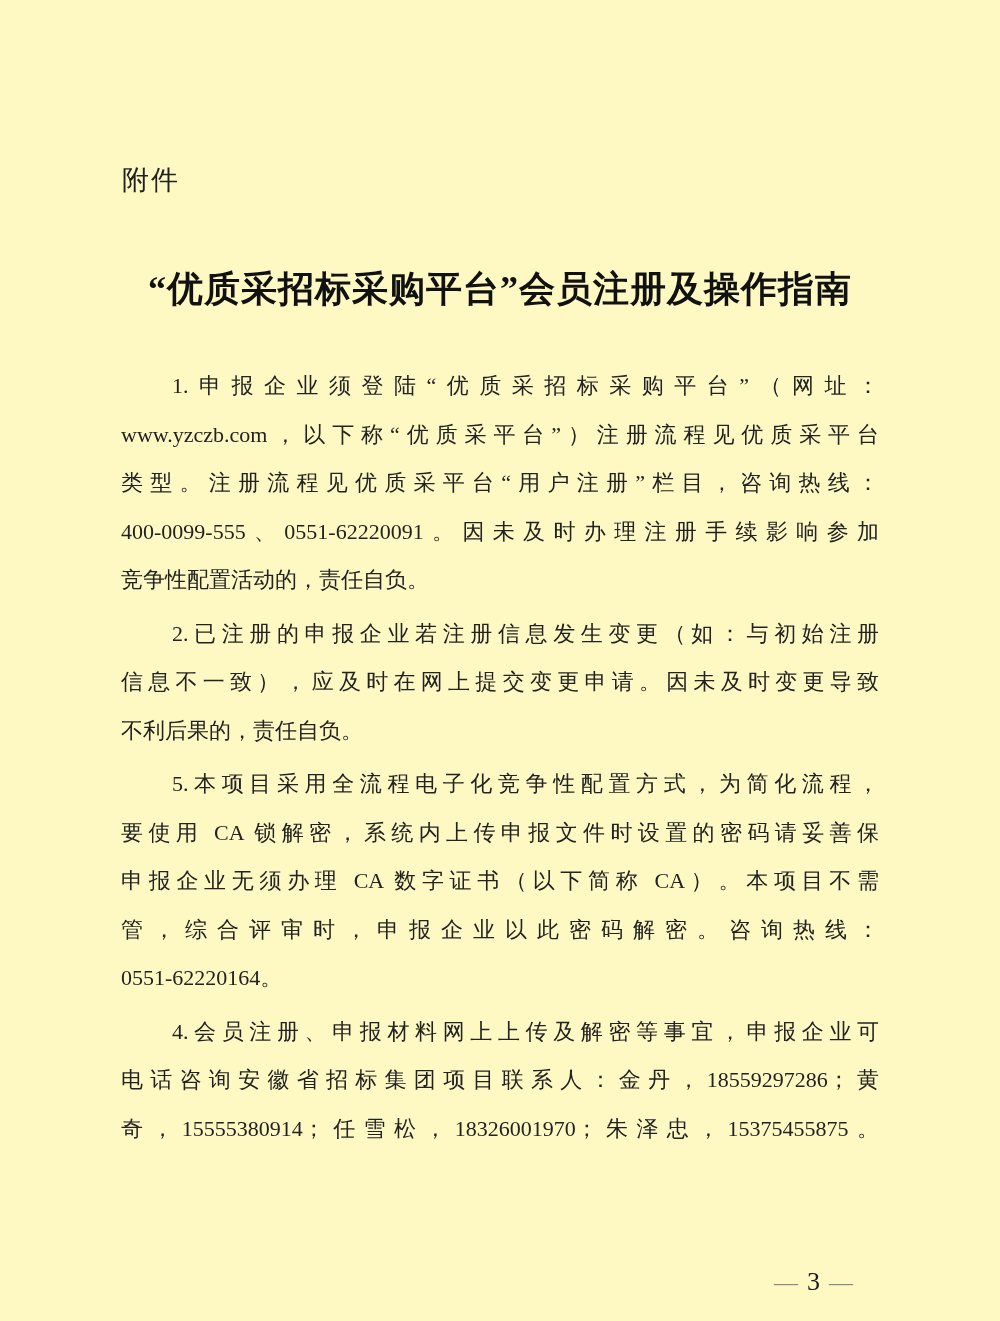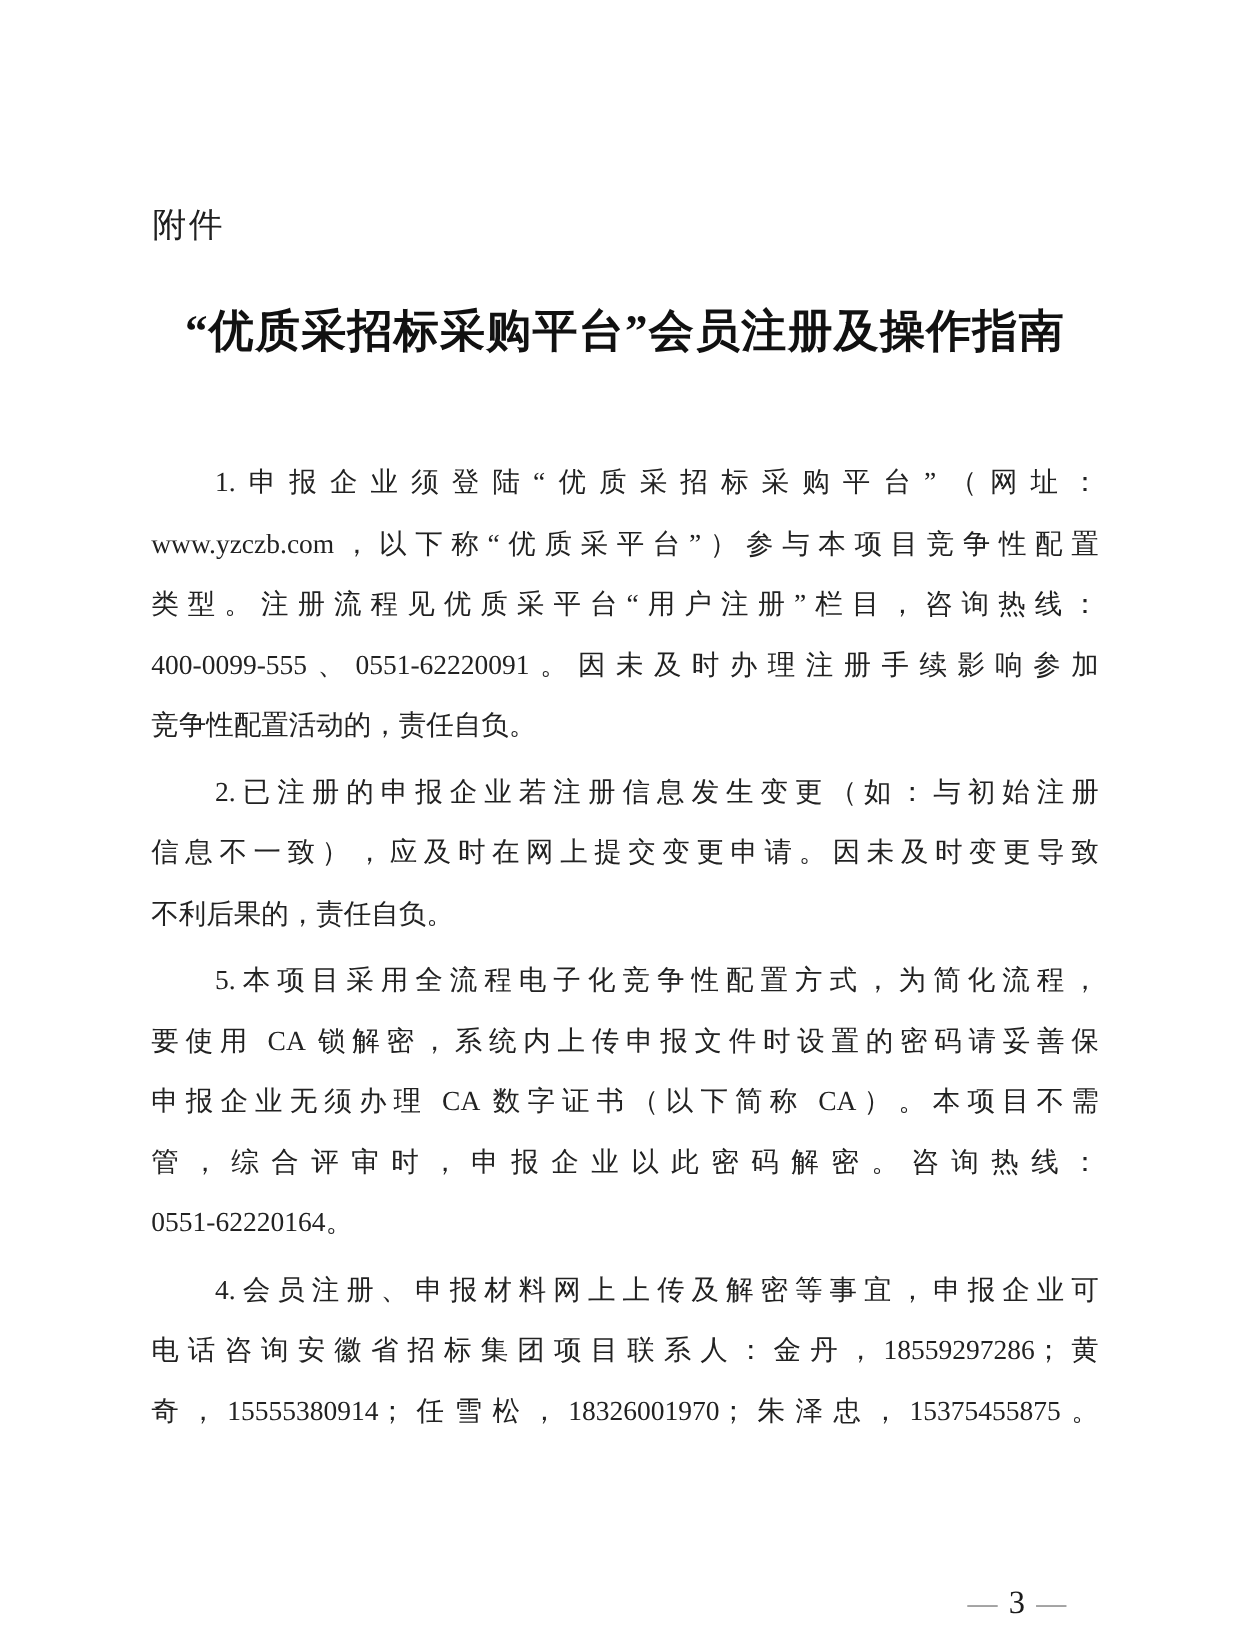--- a/index.html
+++ b/index.html
@@ -5,40 +5,40 @@
   html, body {
     margin: 0;
     padding: 0;
     background: #e8e8e8;
   }
   .page {
     position: relative;
     width: 1000px;
     height: 1321px;
     margin: 0 auto;
-    background: #ffffff;
+    background: #fef9c3;
     color: #1e1e1e;
     font-family: "Liberation Serif", "DejaVu Serif", serif;
     overflow: hidden;
   }
   .attach-label {
     position: absolute;
     left: 122px;
     top: 164px;
     font-size: 27px;
     line-height: 32px;
     letter-spacing: 2px;
     font-family: "Liberation Sans", "DejaVu Sans", sans-serif;
     color: #202020;
   }
   .doc-title {
     position: absolute;
     left: 0;
     right: 0;
-    top: 240px;
+    top: 264px;
     margin: 0;
     text-align: center;
     font-size: 36px;
     line-height: 50px;
     font-weight: bold;
     letter-spacing: 1px;
     color: #111;
   }
   .content {
     position: absolute;
@@ -84,21 +84,21 @@
 <div class="page">
 
   <div class="attach-label">附件</div>
 
   <h1 class="doc-title">“优质采招标采购平台”会员注册及操作指南</h1>
 
   <div class="content">
 
     <div class="para">
       <div class="line indent">1.申报企业须登陆“优质采招标采购平台”（网址：</div>
-      <div class="line">www.yzczb.com，以下称“优质采平台”）参与本项目竞争性配置</div>
+      <div class="line">www.yzczb.com，以下称“优质采平台”）注册流程见优质采平台</div>
       <div class="line">类型。注册流程见优质采平台“用户注册”栏目，咨询热线：</div>
       <div class="line">400-0099-555、0551-62220091。因未及时办理注册手续影响参加</div>
       <div class="line end">竞争性配置活动的，责任自负。</div>
     </div>
 
     <div class="para">
       <div class="line indent">2.已注册的申报企业若注册信息发生变更（如：与初始注册</div>
       <div class="line">信息不一致），应及时在网上提交变更申请。因未及时变更导致</div>
       <div class="line end">不利后果的，责任自负。</div>
     </div>

